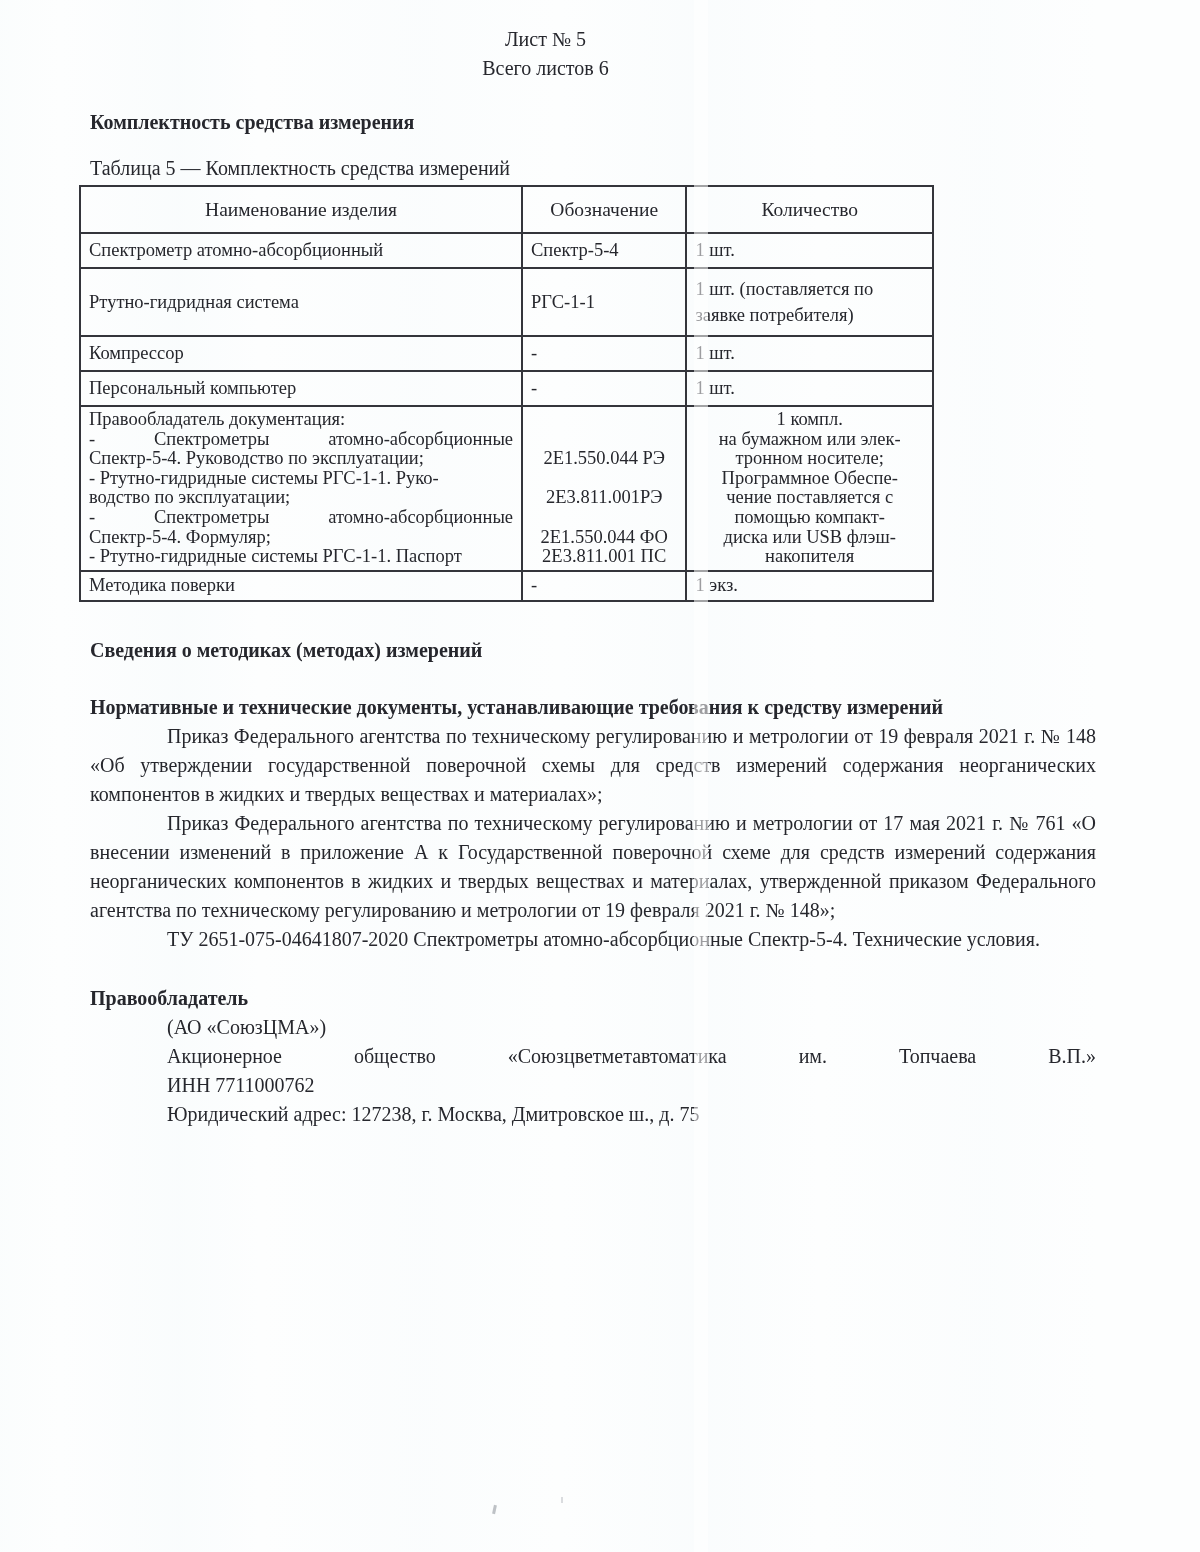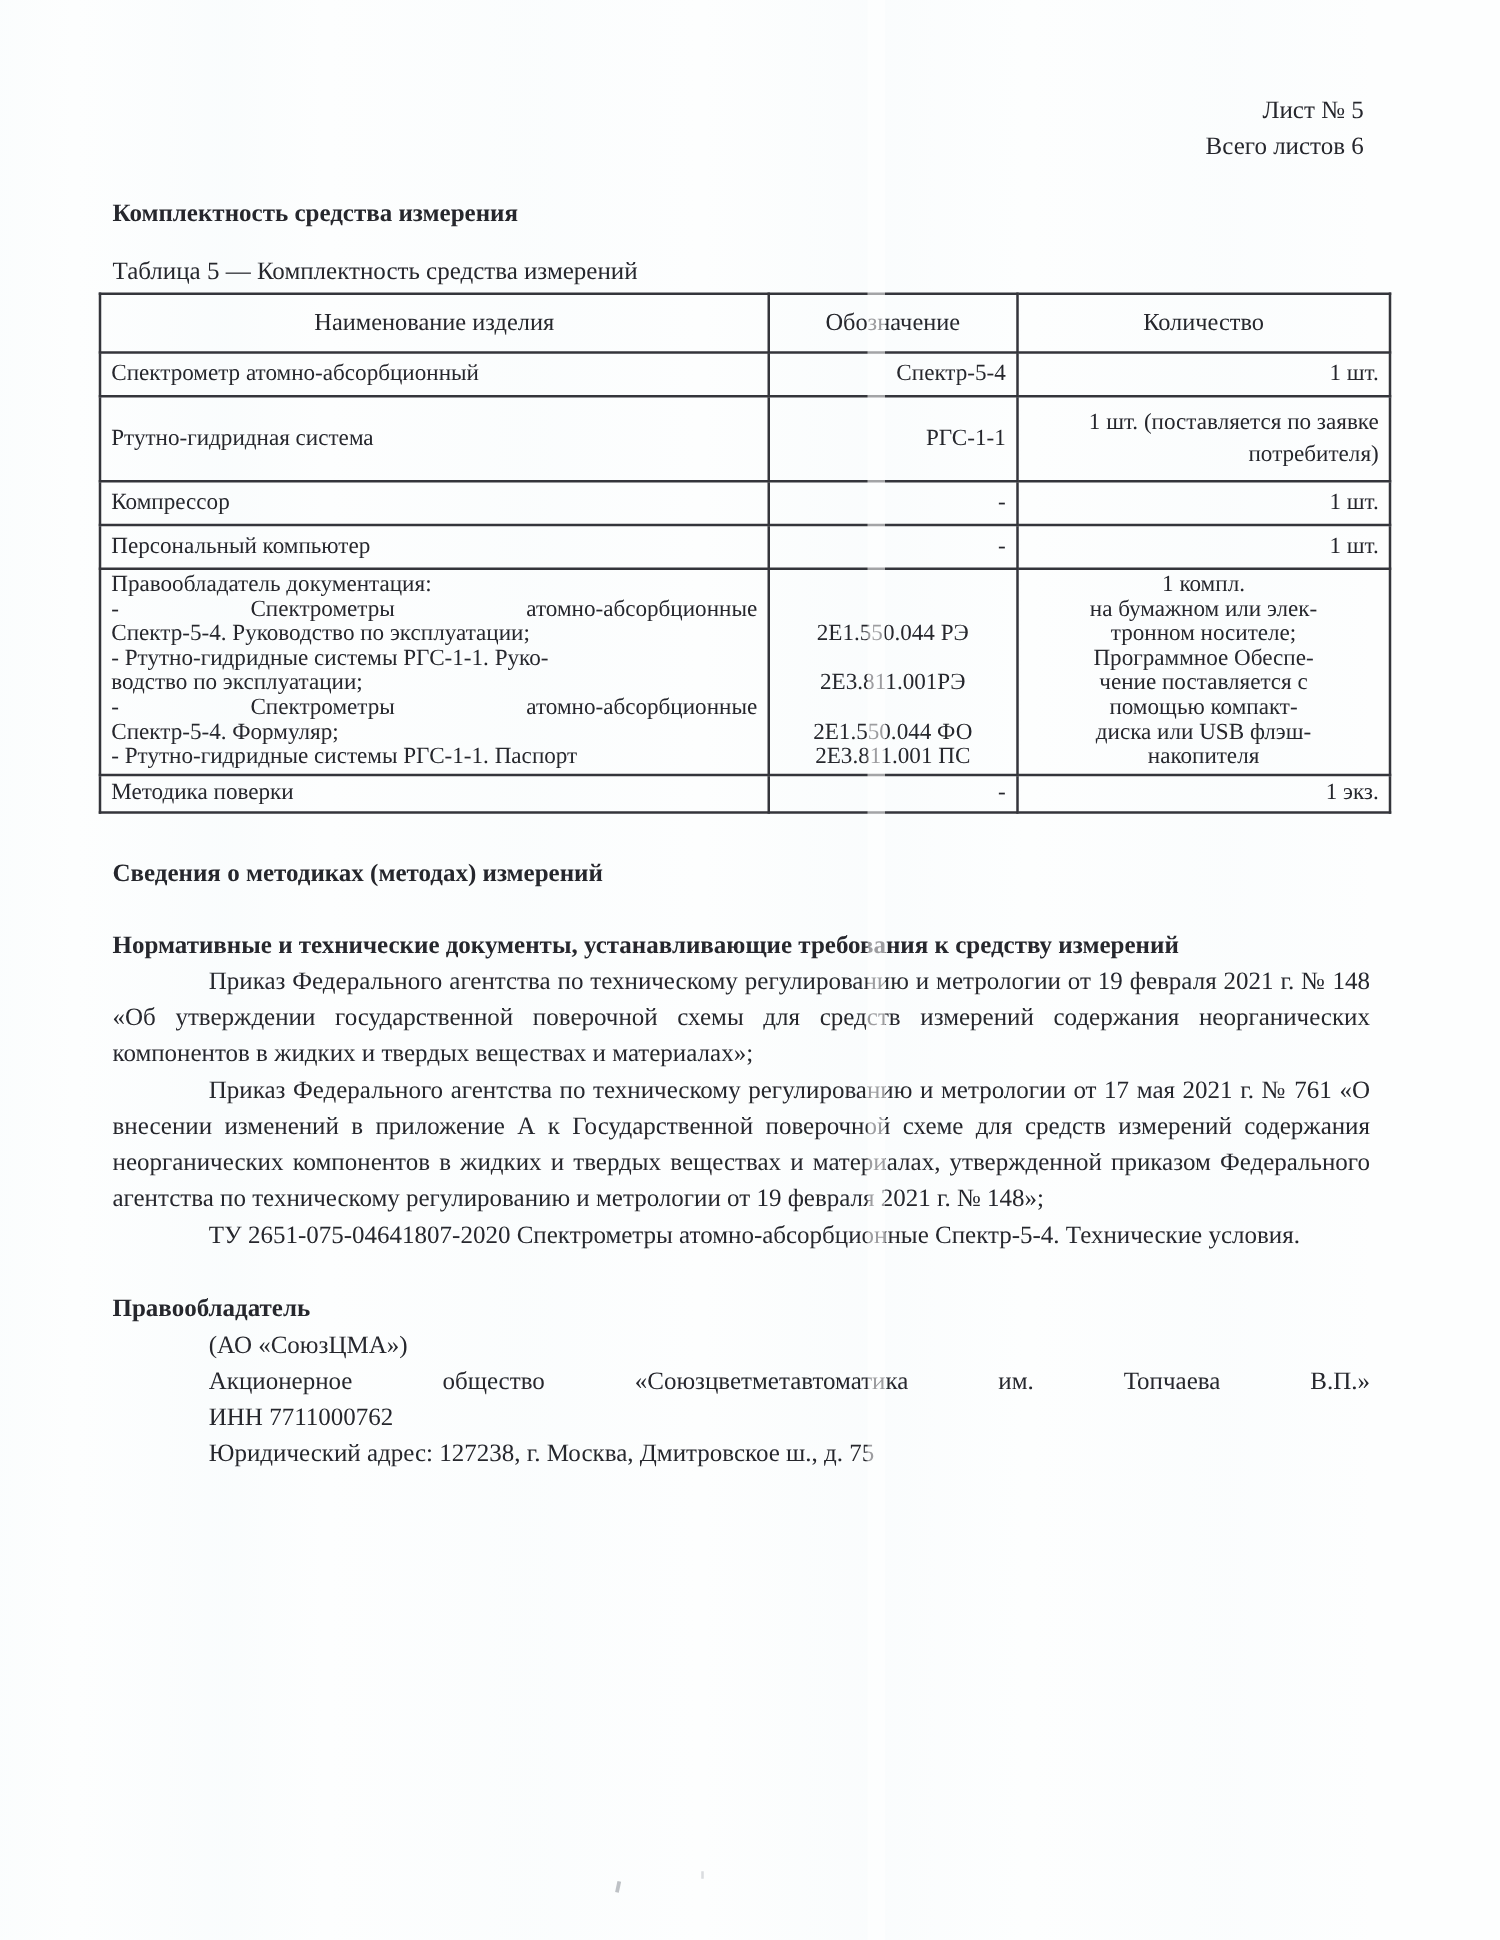--- a/index.html
+++ b/index.html
@@ -24,23 +24,23 @@
     position: absolute;
     left: 694px; top: 0; width: 14px; height: 100%;
     background: rgba(255,255,255,0.55);
     pointer-events: none;
   }
   .scan-speck { position: absolute; background: #8a8f98; opacity: 0.55; }
   .speck-1 { left: 493px; top: 1505px; width: 3px; height: 9px; transform: rotate(12deg); }
   .speck-2 { left: 561px; top: 1497px; width: 2px; height: 6px; opacity: 0.3; }
 
   .sheet-info {
-    padding-top: 74px;
+    padding-top: 25px;
     margin-right: 109px;
-    text-align: right;
+    text-align: center;
     font-size: 20px;
     line-height: 29px;
   }
   .content {
     margin-left: 90px;
     margin-right: 104px; 
   }
   .section-title {
     font-size: 20px;
     font-weight: bold;
@@ -48,41 +48,41 @@
     margin: 0;
   }
   .title-completeness { margin-top: 26px; }
   .table-caption {
     margin: 20px 0 4px 0;
     font-size: 20px;
     line-height: 26px;
   }
   table.kit-table {
     border-collapse: collapse;
-    width: 1034px;
+    width: 855px;
     margin-left: -11px;
     table-layout: fixed;
     font-size: 18.5px;
   }
   .kit-table th, .kit-table td {
     border: 2px solid #34353b;
     padding: 2px 8px;
     vertical-align: middle;
   }
   .kit-table th {
     font-weight: normal;
     text-align: center;
     height: 41px;
     font-size: 19.5px;
   }
   .col-name  { width: 441px; }
   .col-desig { width: 164px; }
   .col-qty   { width: 246px; }
   .cell-name { text-align: left; height: 29px; }
-  .cell-center { text-align: right; height: 29px; }
+  .cell-center { text-align: left; height: 29px; }
   .row-rgs .cell-center { height: 62px; line-height: 26px; }
   .docs-row td { vertical-align: top; padding-top: 3px; padding-bottom: 3px; }
   .tline { line-height: 19.6px; min-height: 19.6px; white-space: nowrap; }
   .tline.stretch { text-align: justify; text-align-last: justify; white-space: normal; }
   .tline.center { text-align: center; }
 
   .body-par {
     font-size: 20px;
     line-height: 29px;
     text-align: justify;

